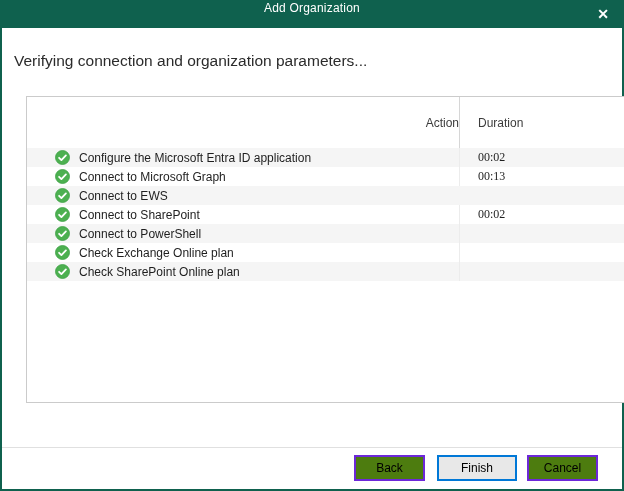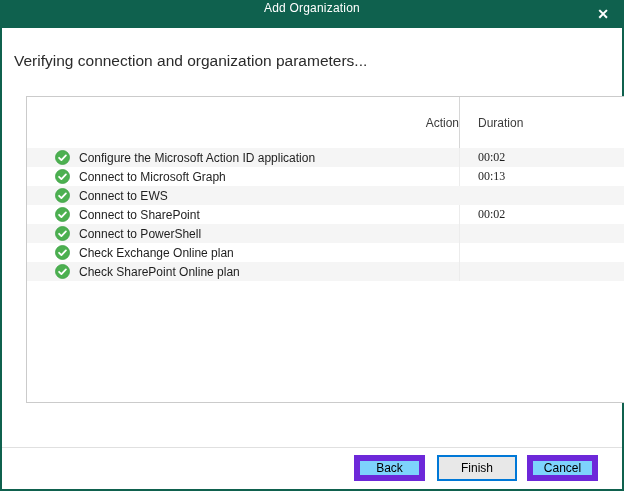--- a/index.html
+++ b/index.html
@@ -62,21 +62,21 @@
     flex:1;padding-left:18px;box-sizing:border-box;height:100%;
     border-left:1px solid #ececec;display:flex;align-items:center;font-family:Liberation Serif, serif;
   }
   .check{width:15px;height:15px;margin-right:9px;flex:0 0 15px;display:block;}
   
   .footer-sep{
     position:absolute;left:0;right:0;top:419px;height:1px;background:#e0e0e0;
   }
   .btn{
     position:absolute;top:427px;height:26px;box-sizing:border-box;
-    background:#7dd3fc;border:6px solid #6d28d9;
+    background:#4d7c0f;border:2px solid #6d28d9;
     font-family:"Liberation Sans", sans-serif;font-size:12px;color:#000;
     display:flex;align-items:center;justify-content:center;cursor:pointer;
   }
   .btn-back{left:352px;width:71px;}
   .btn-finish{left:435px;width:80px;border:2px solid #0078d7;background:#e8e8e8;}
   .btn-cancel{left:525px;width:71px;}
 </style>
 </head>
 <body>
 
@@ -98,21 +98,21 @@
         <div class="th-action">Action</div>
         <div class="th-duration">Duration</div>
       </div>
       <div>
   <div class="row odd">
     <div class="cell-action">
       <svg class="check" viewBox="0 0 15 15">
         <circle cx="7.5" cy="7.5" r="7" fill="#4cb050" stroke="#3fa246" stroke-width="0.8"></circle>
         <path d="M4.1 7.8 L6.4 10.1 L10.9 5.4" fill="none" stroke="#ffffff" stroke-width="1.8" stroke-linecap="round" stroke-linejoin="round"></path>
       </svg>
-      <span>Configure the Microsoft Action ID application</span>
+      <span>Configure the Microsoft Entra ID application</span>
     </div>
     <div class="cell-duration">
       <span>00:02</span>
     </div>
   </div>
 
   <div class="row even">
     <div class="cell-action">
       <svg class="check" viewBox="0 0 15 15">
         <circle cx="7.5" cy="7.5" r="7" fill="#4cb050" stroke="#3fa246" stroke-width="0.8"></circle>

